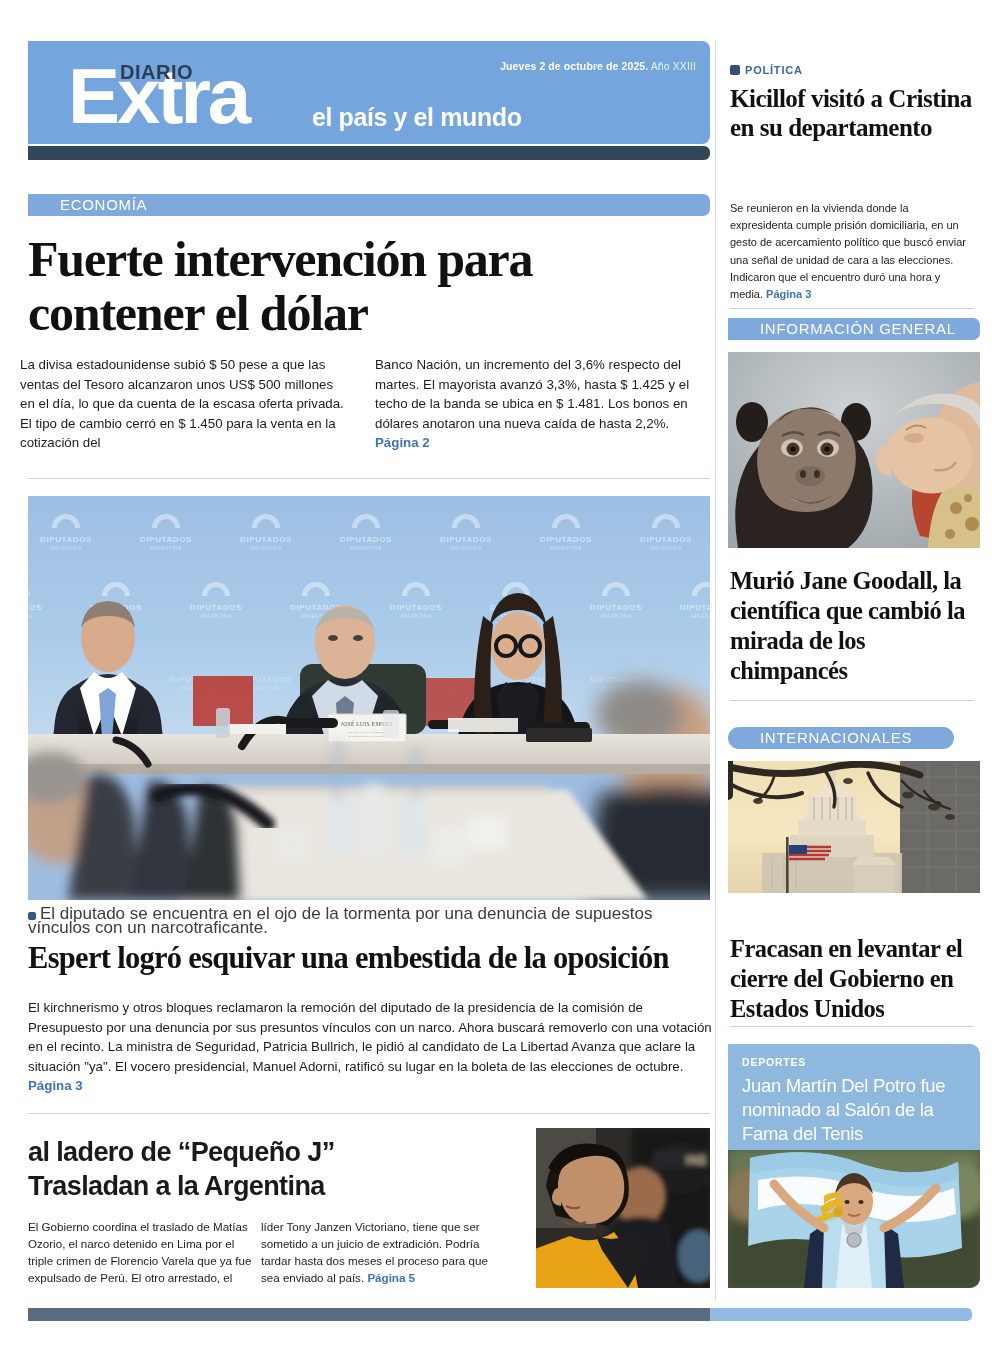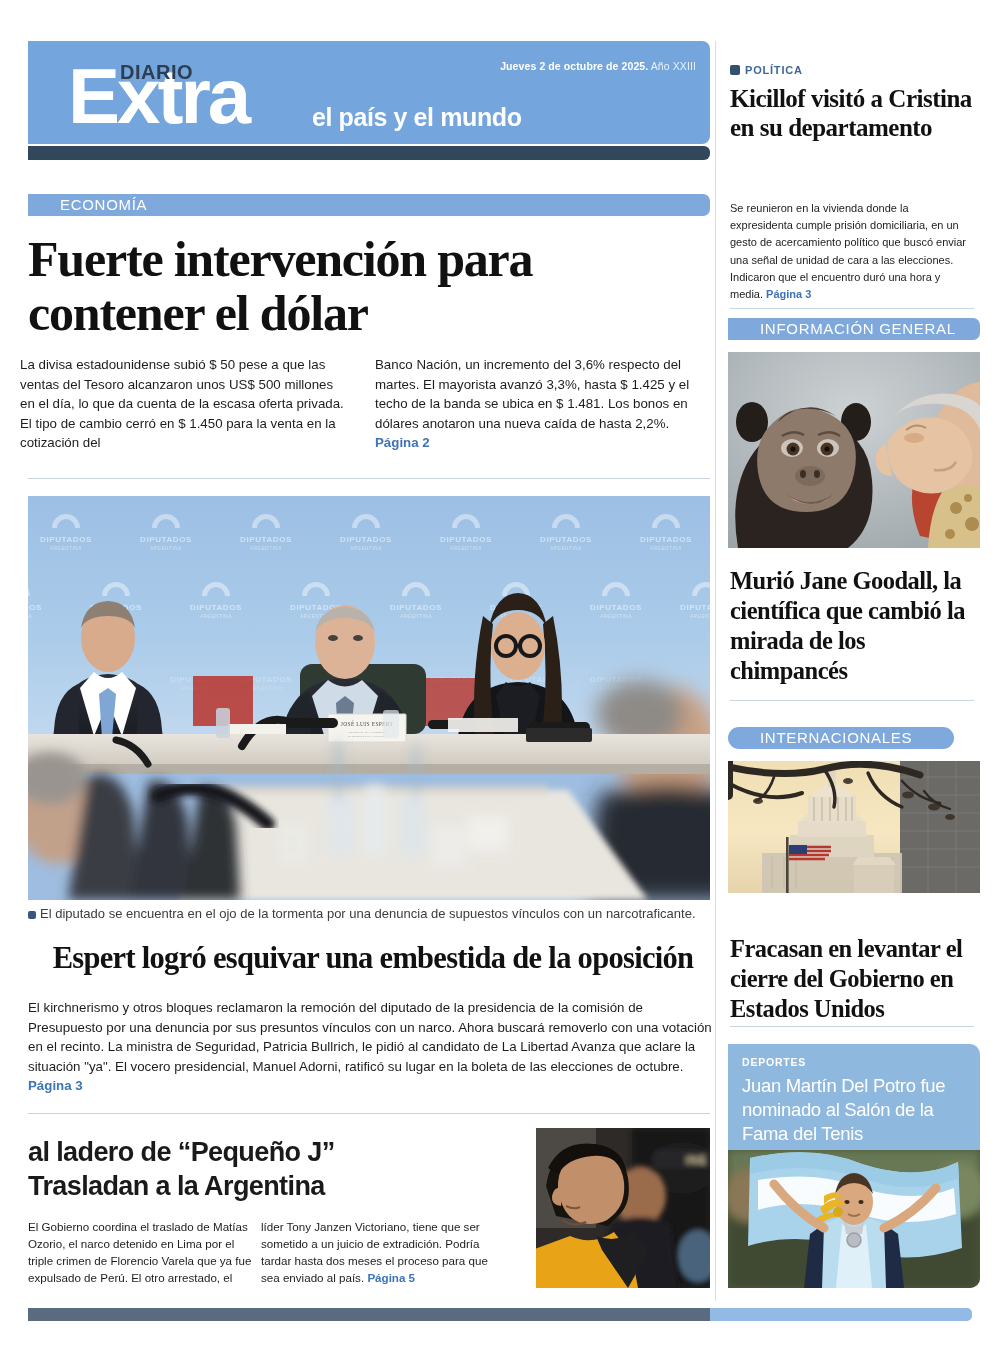--- a/index.html
+++ b/index.html
@@ -148,21 +148,21 @@
     width: 682px;
     height: 404px;
     overflow: hidden;
     background: #9fbde0;
   }
   .caption {
     position: absolute;
     left: 28px;
     top: 907px;
     width: 682px;
-    font-size: 13px;
+    font-size: 17px;
     line-height: 14px;
     color: #3c3c3c;
   }
   .cap-bullet {
     display: inline-block;
     width: 8px;
     height: 8px;
     background: #37577d;
     border-radius: 2px;
     margin-right: 4px;
@@ -173,21 +173,20 @@
     position: absolute;
     left: 28px;
     top: 940px;
     width: 690px;
     font-family: "Liberation Serif", serif;
     font-weight: bold;
     font-size: 30.5px;
     line-height: 36px;
     letter-spacing: -0.7px;
     color: #111;
-    text-align: center;
   }
   .espert-body {
     position: absolute;
     left: 28px;
     top: 998px;
     width: 684px;
     font-size: 13.3px;
     line-height: 19.5px;
     color: #1d1d1d;
   }

